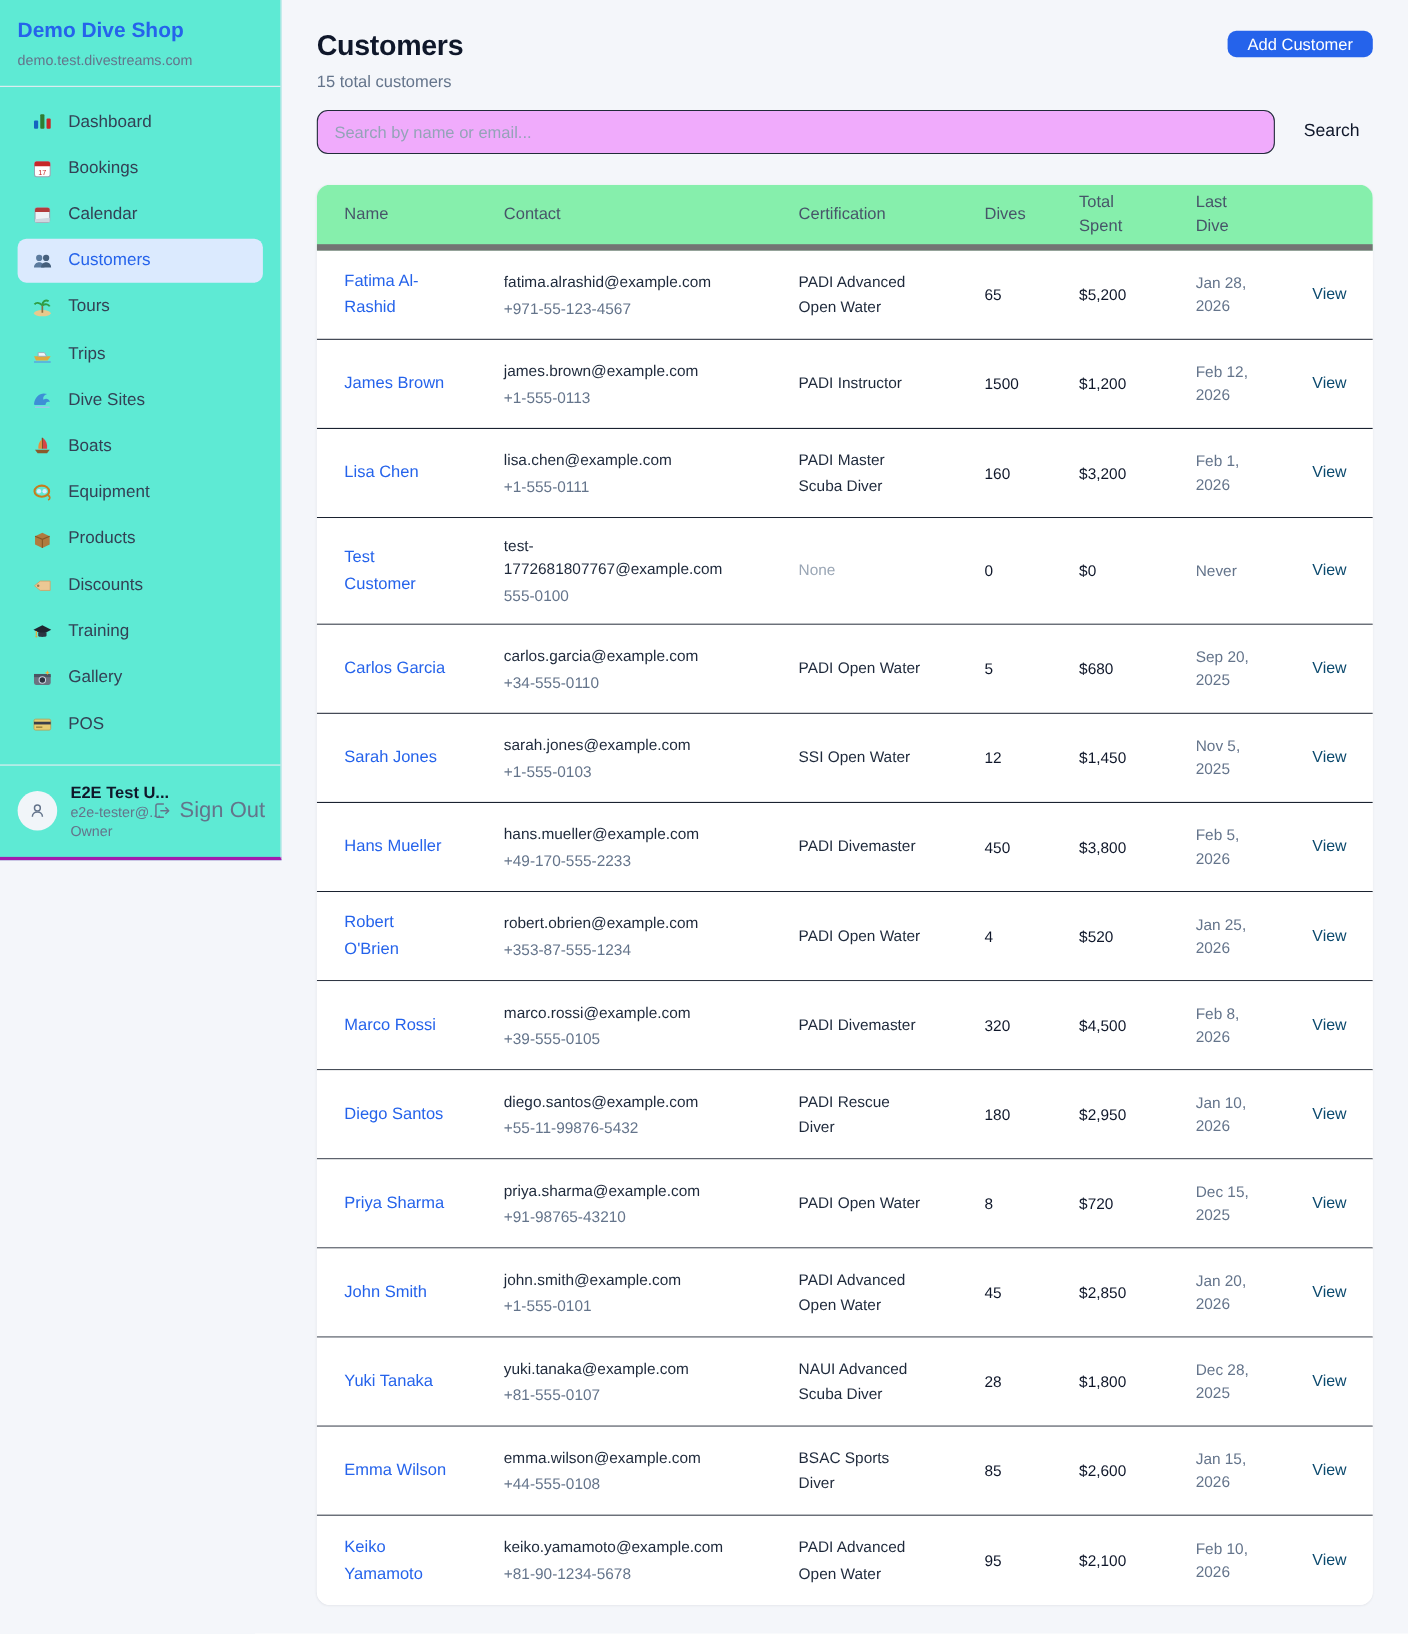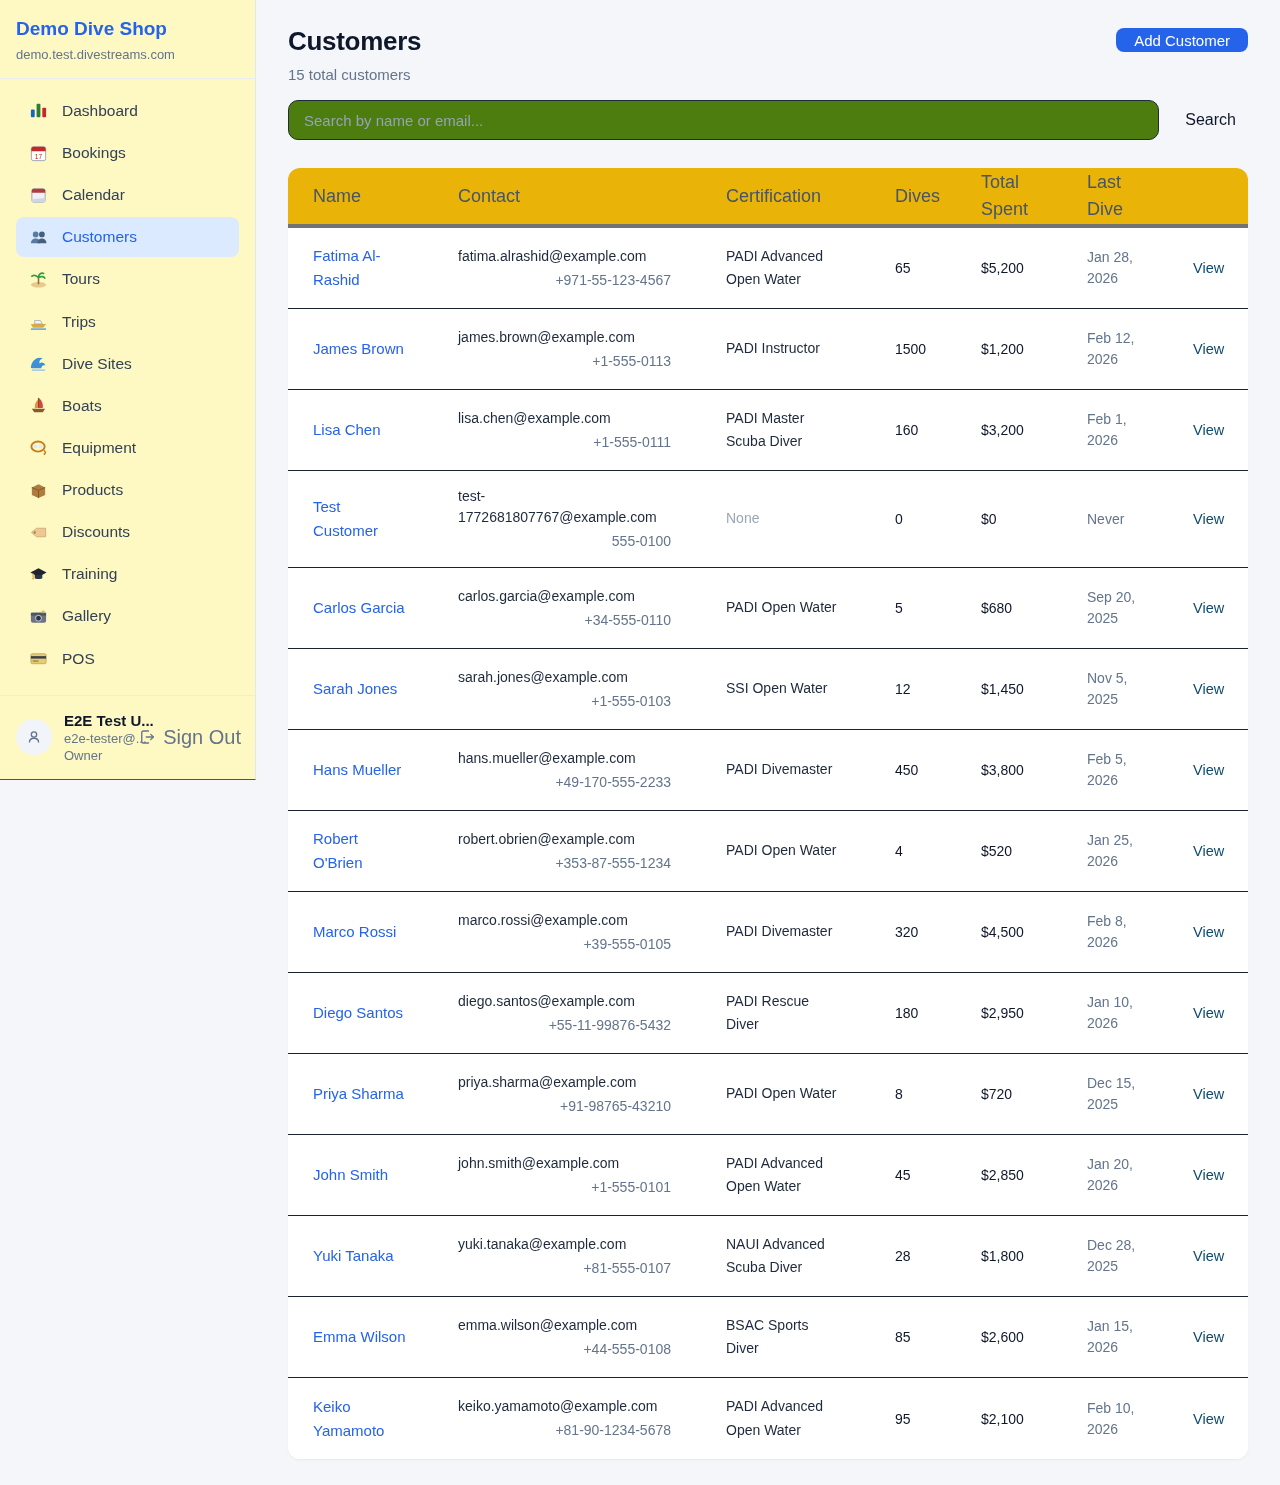--- a/index.html
+++ b/index.html
@@ -8,23 +8,23 @@
     width:1280px; height:1485px;
     background:#f4f6fa;
     font-family:"Liberation Sans", sans-serif;
     color:#0f172a;
     position:relative;
   }
 
   
   .sidebar {
     position:absolute; top:0; left:0; width:256px;
-    background:#fef9c3;
+    background:#5eead4;
     border-right:1px solid #e2e8f0;
-    border-bottom:1px solid #a21caf;
+    border-bottom:3px solid #a21caf;
   }
   .side-head { padding:18px 16px 16px; border-bottom:1px solid #e9edf2; }
   .shop-name { color:#2563eb; font-size:19px; font-weight:bold; line-height:1.2; }
   .shop-domain { color:#64748b; font-size:13px; margin-top:6px; }
 
   .nav { padding:12px 16px 14px; }
   .nav-item {
     display:flex; align-items:center; gap:14px;
     padding:10px 12px; margin-bottom:2px;
     border-radius:8px; cursor:pointer;
@@ -62,21 +62,21 @@
   .btn-primary {
     background:#2563eb; color:#ffffff; border:none; cursor:pointer;
     border-radius:8px; padding:0 18px; height:24px; margin-top:2px;
     font-size:15px; font-weight:500; font-family:inherit;
   }
 
   .search-row { display:flex; align-items:center; margin-top:17px; }
   .search-input {
     flex:1 1 auto; height:40px;
     border:1px solid #222b3a; border-radius:10px;
-    background:#4d7c0f; padding:0 15px;
+    background:#f0abfc; padding:0 15px;
     font-size:15px; color:#0f172a; font-family:inherit; outline:none;
   }
   .search-input::placeholder { color:#94a3b8; }
   .search-btn {
     background:none; border:none; cursor:pointer;
     color:#0f172a; font-size:16px; font-family:inherit;
     margin-left:14px; padding:8px 12px;
   }
 
   
@@ -84,43 +84,43 @@
     margin-top:28px; background:#ffffff;
     border-radius:12px; overflow:hidden;
     box-shadow:0 1px 2px rgba(15,23,42,.06);
   }
   .grid-cols {
     display:grid;
     grid-template-columns:145px 268px 169px 86px 106px 106px 1fr;
     padding-left:25px; padding-right:25px;
   }
   .thead {
-    background:#eab308;
+    background:#86efac;
     min-height:60px; align-items:center;
-    border-bottom:4px solid #737373;
-    color:#475569; font-size:18px;
+    border-bottom:6px solid #737373;
+    color:#475569; font-size:15px;
   }
   .th { padding-right:16px; line-height:1.5; }
   .th-spent { padding-right:48px; }
   .th-last  { padding-right:51px; }
 
   .row {
     align-items:center;
     padding-top:15px; padding-bottom:15px;
     min-height:81px;
     border-bottom:1px solid #1a2230;
     background:#ffffff;
   }
   .row:last-child { border-bottom:none; }
 
   .c-name { padding-right:50px; }
   .c-name a { color:#2563eb; font-size:15px; font-weight:500; line-height:1.6; text-decoration:none; }
   .c-contact { padding-right:55px; font-size:14px; }
   .email { color:#1e293b; line-height:1.5; overflow-wrap:anywhere; }
-  .phone { color:#64748b; line-height:1.5; margin-top:3px;text-align:right; }
+  .phone { color:#64748b; line-height:1.5; margin-top:3px; }
   .c-cert { padding-right:54px; font-size:14px; color:#1e293b; line-height:1.65; }
   .c-cert.muted { color:#9aa6b5; }
   .c-dives { font-size:14px; color:#0f172a; }
   .c-spent { font-size:14px; color:#0f172a; }
   .c-last { padding-right:51px; font-size:14px; color:#64748b; line-height:1.5; }
   .c-view a { color:#0c4a6e; font-size:14.5px; text-decoration:none; }
 </style>
 </head>
 <body>
 

